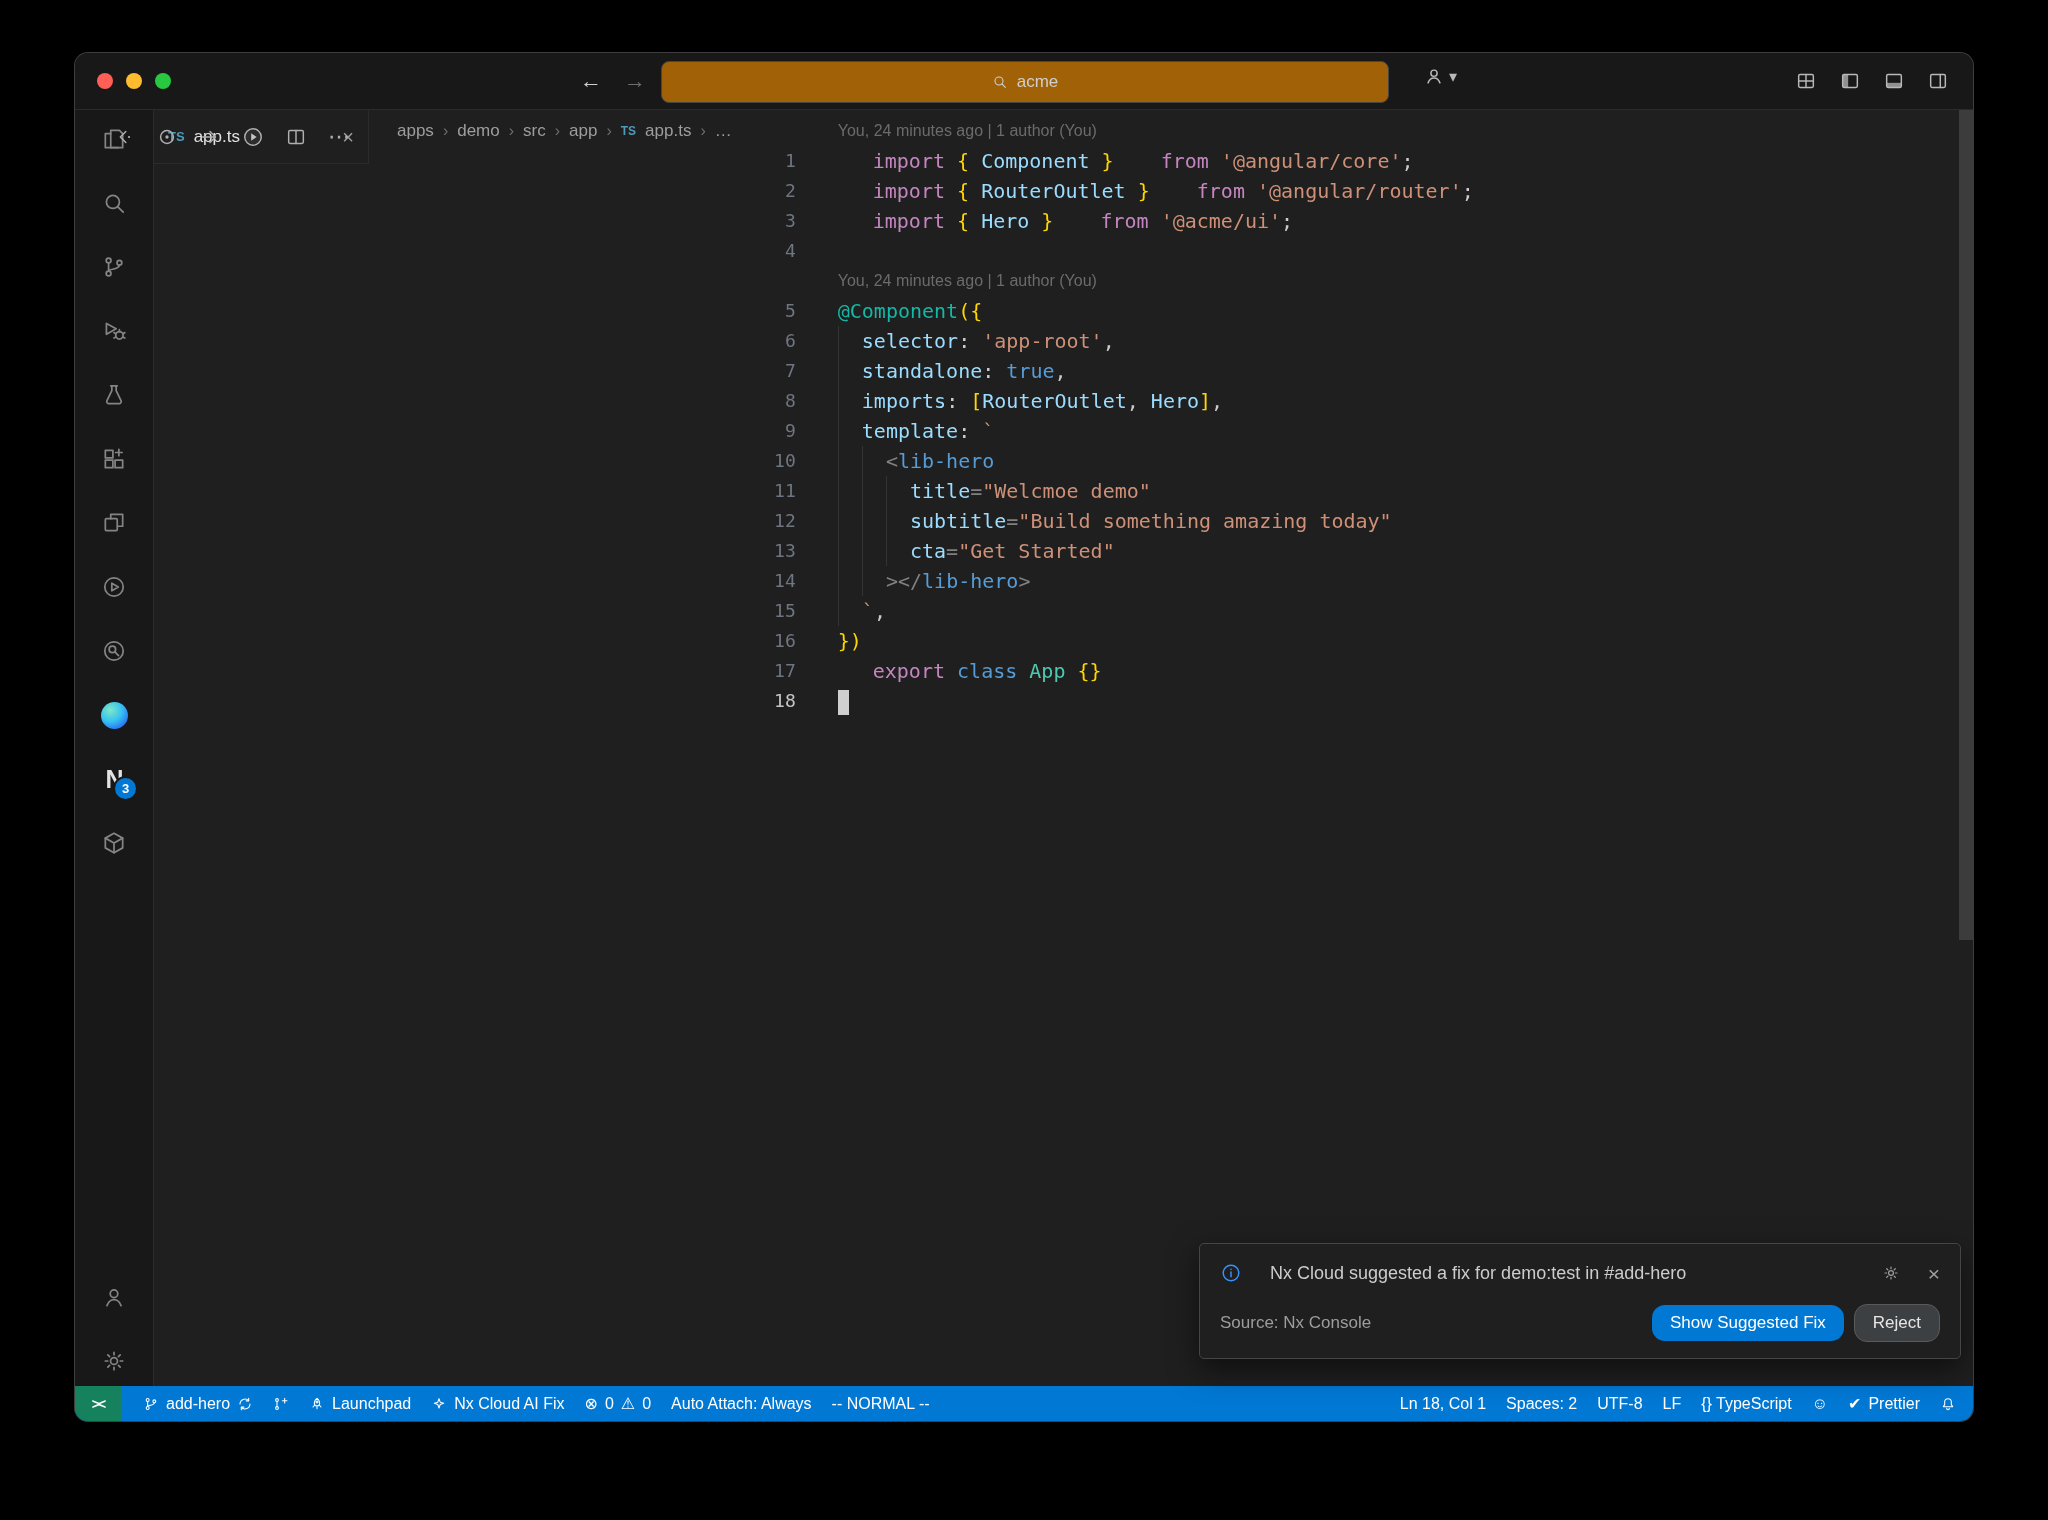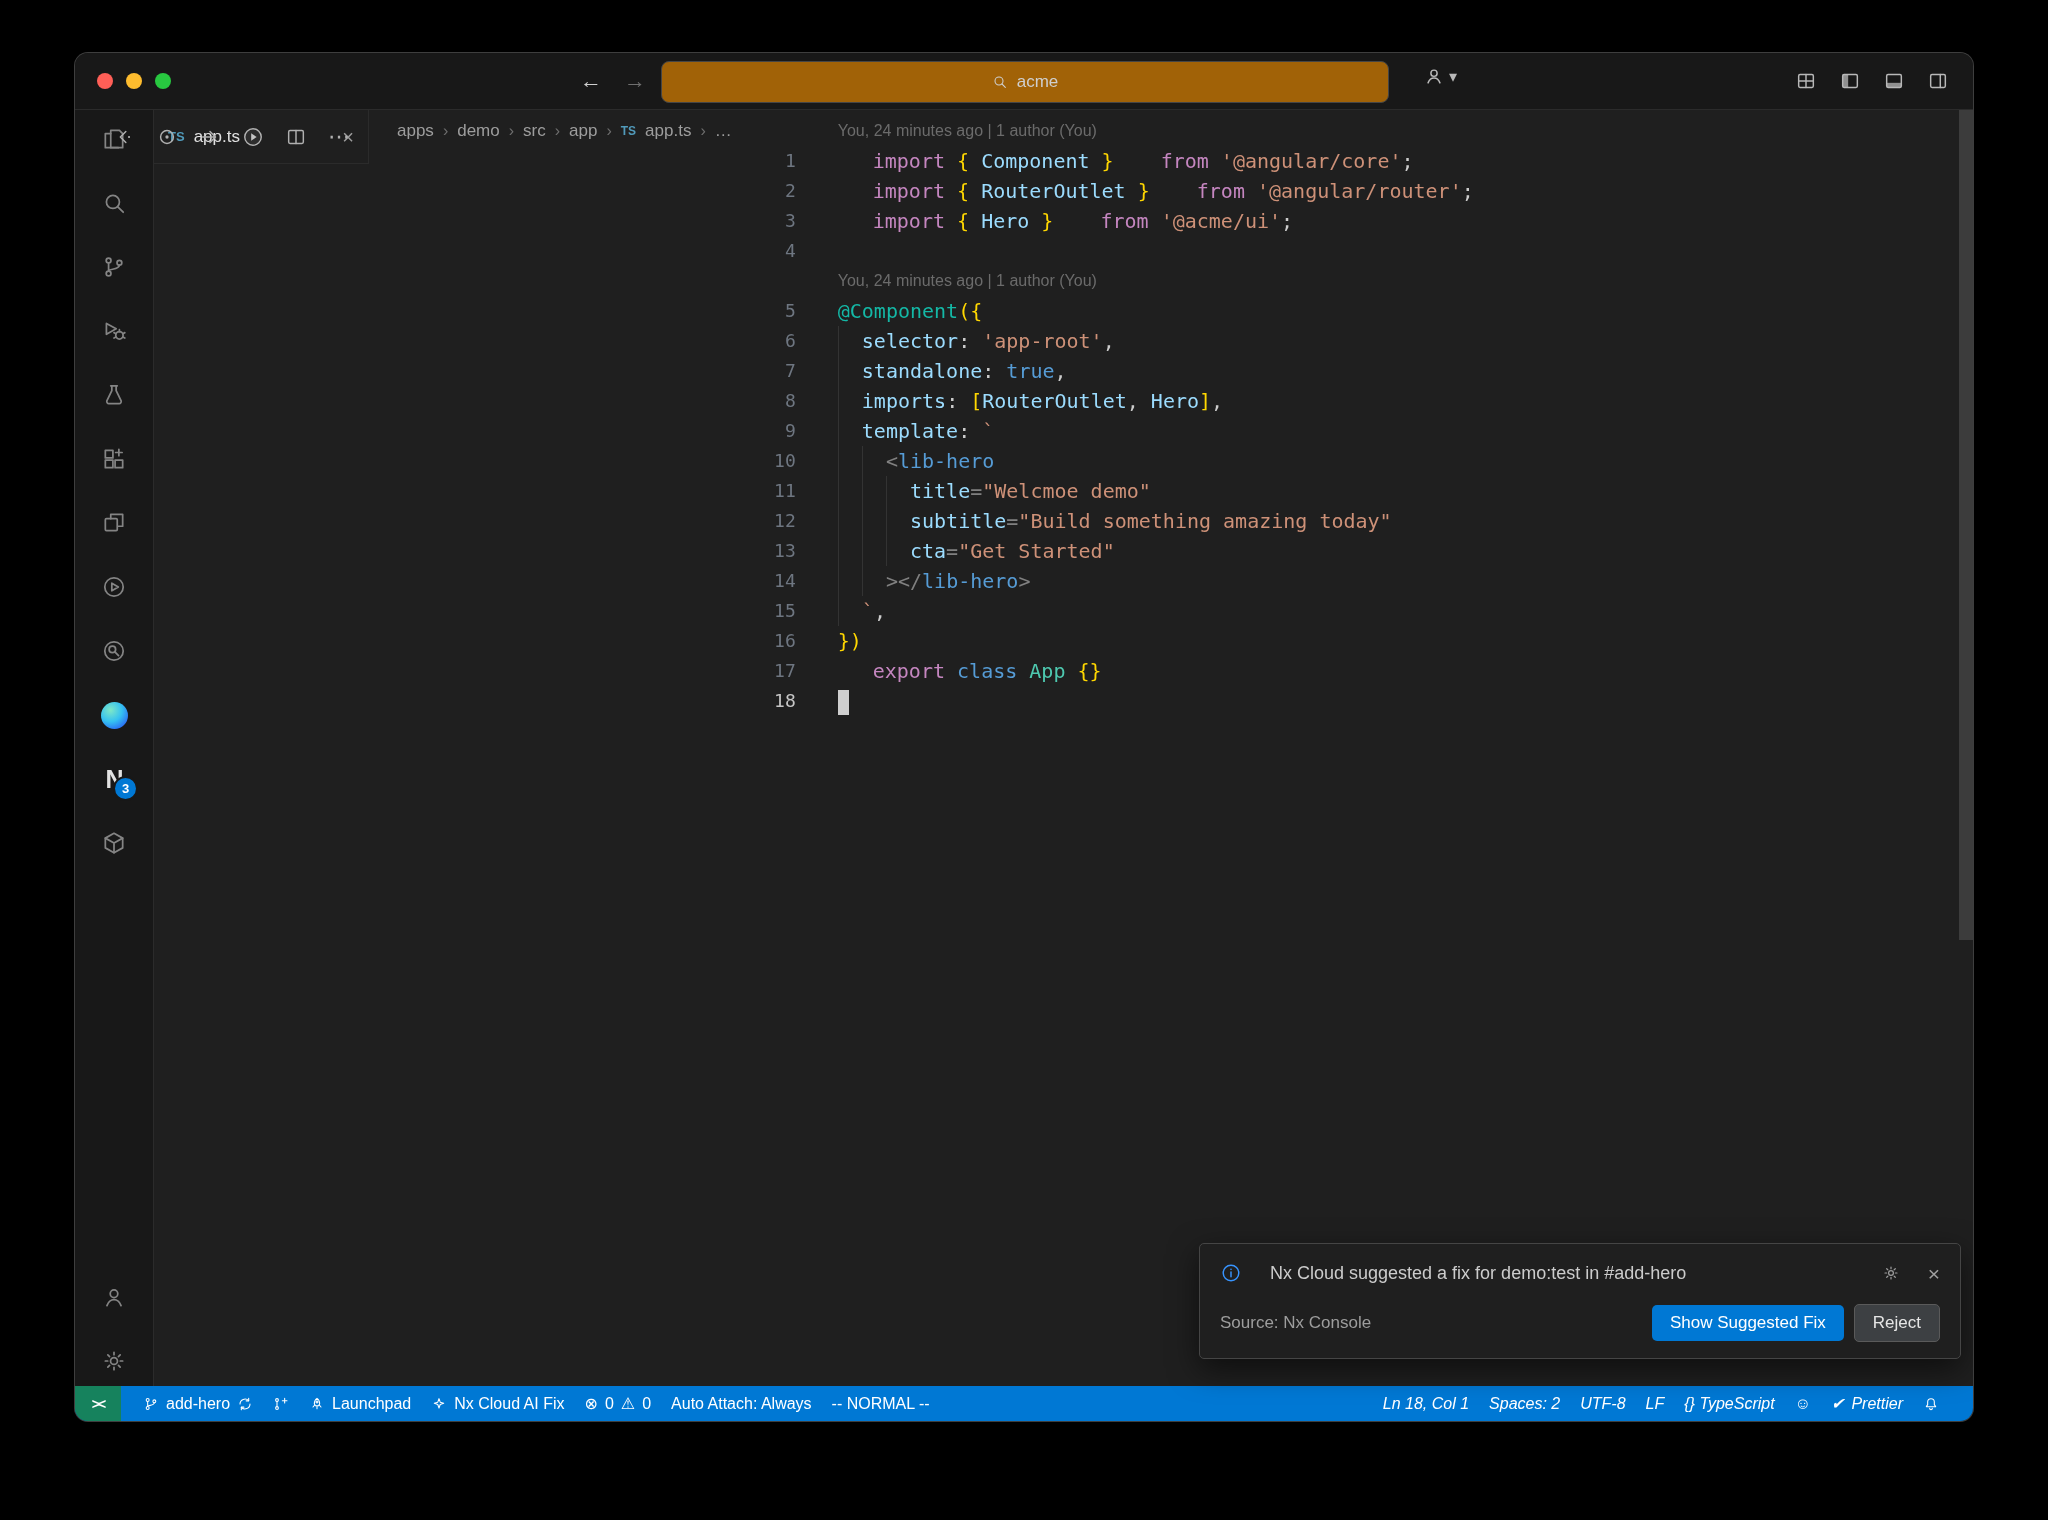--- a/index.html
+++ b/index.html
@@ -78,32 +78,32 @@
   
   .notification{position:absolute;right:12px;bottom:62px;width:720px;background:#1f1f1f;
     border:1px solid #454545;border-radius:5px;box-shadow:0 10px 30px rgba(0,0,0,.55);
     padding:18px 20px 16px 20px;z-index:5;}
   .toast-row1{display:flex;align-items:center;gap:28px;}
   .toast-title{flex:1;color:#cccccc;font-size:18px;}
   .toast-icobtn{color:#a0a0a0;display:flex;align-items:center;}
   .toast-close{color:#a0a0a0;font-size:21px;line-height:1;}
   .toast-row2{display:flex;align-items:center;margin-top:20px;gap:10px;}
   .toast-source{flex:1;color:#9d9d9d;font-size:17px;}
-  .btn{height:36px;display:flex;align-items:center;padding:0 18px;border-radius:5px;font-size:17px;}
+  .btn{height:36px;display:flex;align-items:center;padding:0 18px;border-radius:13px;font-size:17px;}
   .btn.primary{background:var(--accent);color:#fff;}
   .btn.secondary{background:#3d4043;color:#e6e6e6;border:1px solid #5a5a5a;}
 
   
   .statusbar{height:35px;flex:0 0 35px;background:var(--statusbar-bg);color:#fff;display:flex;
     align-items:center;font-size:16px;}
   .sb-remote{width:46px;height:100%;background:var(--remote-bg);display:flex;align-items:center;
     justify-content:center;font-weight:700;font-size:14px;letter-spacing:-2px;}
   .sb-item{display:flex;align-items:center;gap:7px;padding:0 10px;height:100%;}
   .sb-left{display:flex;align-items:center;height:100%;padding-left:12px;}
-  .sb-right{margin-left:auto;display:flex;align-items:flex-start;height:100%;padding-right:24px;font-style:italic;}
+  .sb-right{margin-left:auto;display:flex;align-items:flex-start;height:100%;padding-right:7px;}
   .sb-glyph{font-size:16px;}
 </style>
 </head>
 <body>
 
 <div class="stage">
   <div class="window">
 
     <div class="titlebar">
       <div class="traffic">

